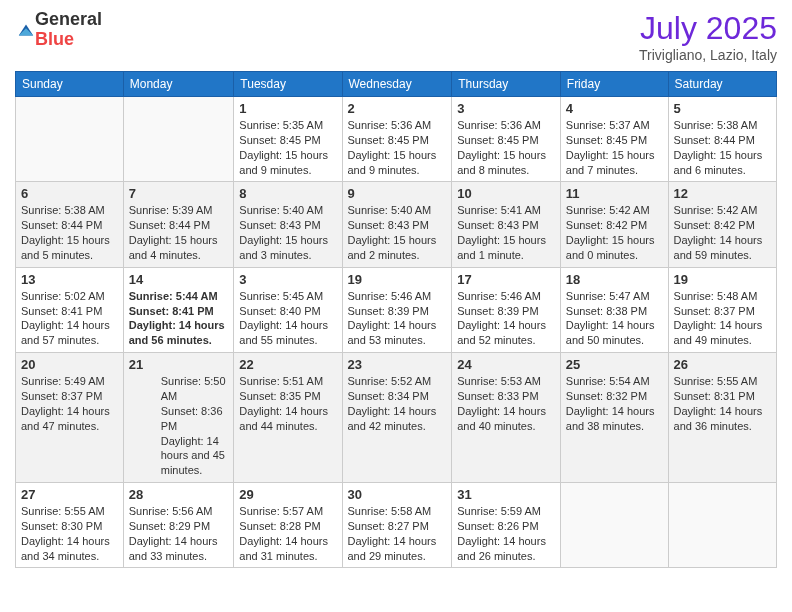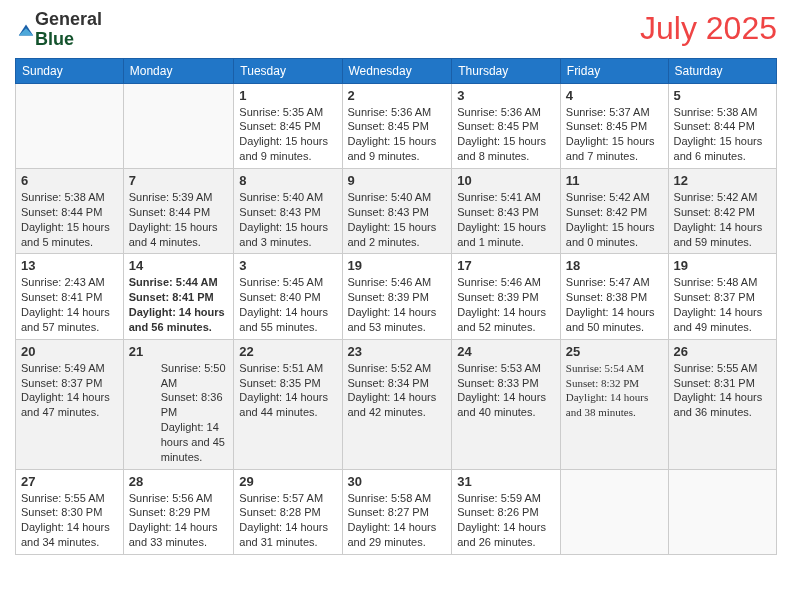--- a/index.html
+++ b/index.html
@@ -25,32 +25,32 @@
     .logo {
       display: flex;
       align-items: center;
     }
     .logo-text {
       font-size: 18px;
       font-weight: bold;
       line-height: 1.1;
     }
     .logo-general { color: #333; }
-    .logo-blue { color: #14532d; }
+    .logo-blue { color: #ef4444; }
     .logo-icon {
       width: 18px;
       height: 18px;
       margin-left: 2px;
     }
     .title-area {
       text-align: right;
     }
     .title-month {
       font-size: 32px;
-      color: #ef4444;
+      color: #6d28d9;
       font-weight: normal;
     }
     .title-location {
       font-size: 14px;
       color: #555;
     }
     .calendar-table {
       width: 100%;
       border-collapse: collapse;
       border: 1px solid #ccc;
@@ -104,20 +104,21 @@
         <polygon points="2,16 10,4 18,16" fill="#1a5fa8"></polygon>
         <polygon points="2,16 10,8 18,16" fill="#4da8da"></polygon>
       </svg>
       <div class="logo-text">
         <span class="logo-general">General</span><br>
         <span class="logo-blue">Blue</span>
       </div>
     </div>
     <div class="title-area">
       <div class="title-month">July 2025</div>
+      <div class="title-location">Trivigliano, Lazio, Italy</div>
     </div>
   </div>
 
   <table class="calendar-table">
     <thead>
       <tr>
         <th>Sunday</th>
         <th>Monday</th>
         <th>Tuesday</th>
         <th>Wednesday</th>
@@ -201,21 +202,21 @@
           <td>
             <div class="day-number">12</div>
             <div class="day-info" style="white-space: pre-line;">Sunrise: 5:42 AM
 Sunset: 8:42 PM
 Daylight: 14 hours and 59 minutes.</div>
           </td>
         </tr>
         <tr>
           <td>
             <div class="day-number">13</div>
-            <div class="day-info" style="white-space: pre-line;">Sunrise: 2:43 AM
+            <div class="day-info" style="white-space: pre-line;">Sunrise: 5:02 AM
 Sunset: 8:41 PM
 Daylight: 14 hours and 57 minutes.</div>
           </td>
           <td>
             <div class="day-number">14</div>
             <div class="day-info" style="white-space: pre-line; font-weight: bold;">Sunrise: 5:44 AM
 Sunset: 8:41 PM
 Daylight: 14 hours and 56 minutes.</div>
           </td>
           <td>
@@ -275,21 +276,21 @@
 Daylight: 14 hours and 42 minutes.</div>
           </td>
           <td>
             <div class="day-number">24</div>
             <div class="day-info" style="white-space: pre-line;">Sunrise: 5:53 AM
 Sunset: 8:33 PM
 Daylight: 14 hours and 40 minutes.</div>
           </td>
           <td>
             <div class="day-number">25</div>
-            <div class="day-info" style="white-space: pre-line; font-family: Liberation Serif, serif;">Sunrise: 5:54 AM
+            <div class="day-info" style="white-space: pre-line;">Sunrise: 5:54 AM
 Sunset: 8:32 PM
 Daylight: 14 hours and 38 minutes.</div>
           </td>
           <td>
             <div class="day-number">26</div>
             <div class="day-info" style="white-space: pre-line;">Sunrise: 5:55 AM
 Sunset: 8:31 PM
 Daylight: 14 hours and 36 minutes.</div>
           </td>
         </tr>

